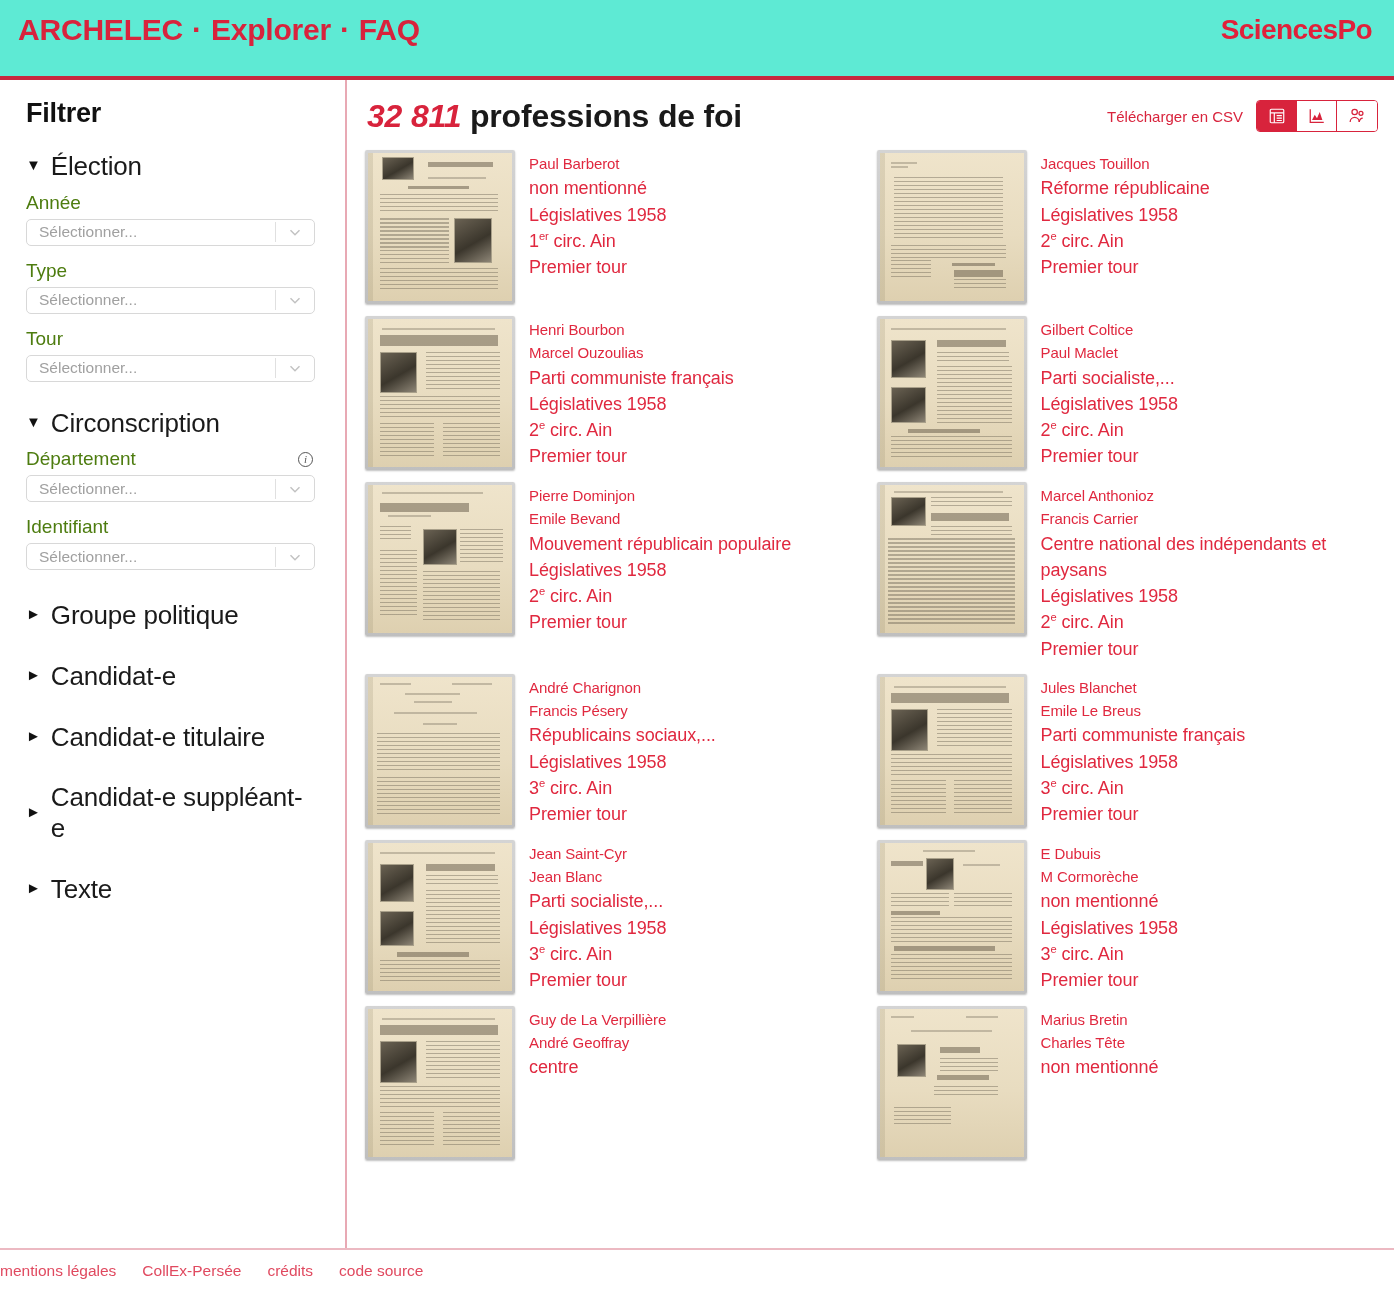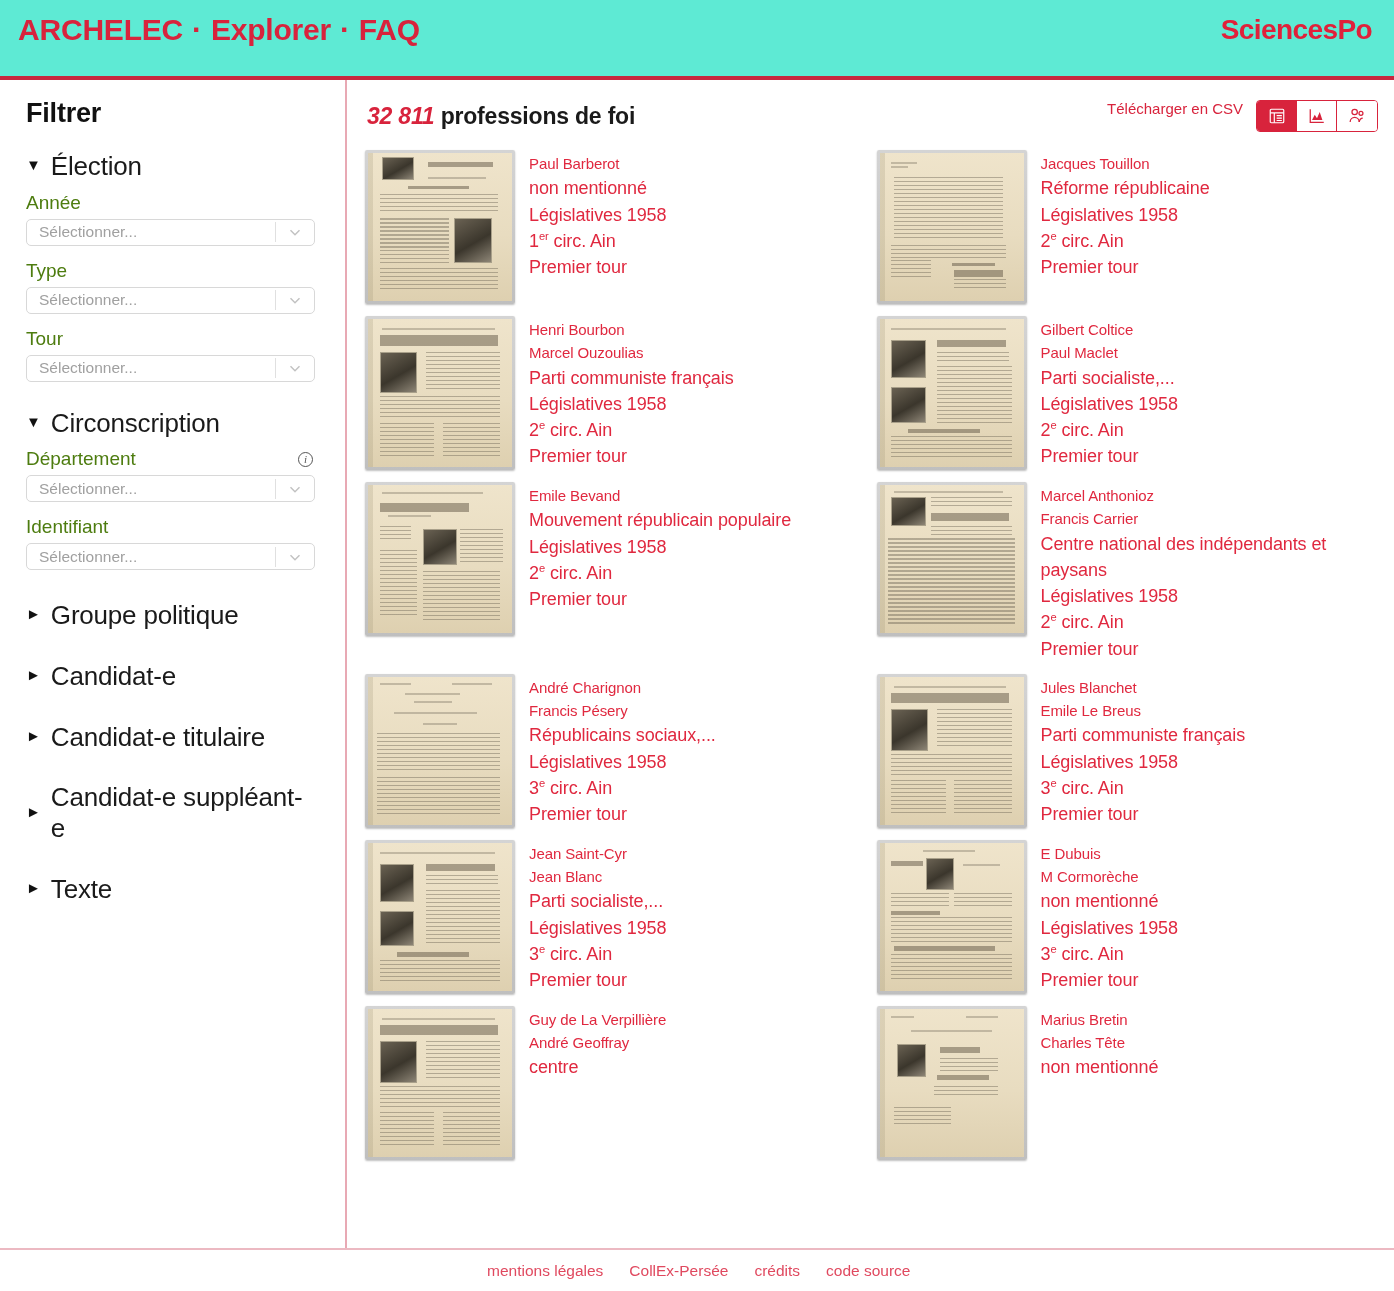--- a/index.html
+++ b/index.html
@@ -163,32 +163,33 @@
   }
   .main-topbar {
     display: flex;
     align-items: center;
     justify-content: space-between;
     padding: 0 2px 0 2px;
     margin-bottom: 14px;
     height: 40px;
   }
   .result-count-line {
-    font-size: 23px;
+    font-size: 32px;
     color: #1a1a1a;
     font-weight: bold;
     letter-spacing: -0.2px;
   }
   .result-count-num {
     color: #d8233c;
     font-style: italic;
     font-weight: bold;
   }
   .topbar-right {
     display: flex;
+    align-items: center;
     gap: 13px;
   }
   .csv-label {
     font-size: 15px;
     color: #d8233c;
     cursor: pointer;
   }
   .view-toggle {
     display: flex;
     border: 1px solid #d8233c;
@@ -294,21 +295,20 @@
 
   
   .app-footer {
     position: absolute;
     left: 0; right: 0; bottom: 0;
     height: 43px;
     border-top: 2px solid #ecb9c2;
     display: flex;
     align-items: center;
     gap: 26px;
-    padding-left: 487px;
     background: #fff;
   }
   .app-footer a {
     color: #e0495f;
     font-size: 15.5px;
     text-decoration: none;
   }
 </style>
 </head>
 <body>
@@ -593,20 +593,21 @@
               <span class="hl" style="top:12%;left:8%;width:62%;height:6.5%"></span>
               <span class="ln" style="top:20%;left:14%;width:30%"></span>
               <span class="blk" style="top:28%;left:8%;width:22%;height:10%"></span>
               <span class="photo" style="top:30%;left:38%;width:24%;height:24%"></span>
               <span class="blk" style="top:30%;left:64%;width:30%;height:24%"></span>
               <span class="blk" style="top:44%;left:8%;width:26%;height:46%"></span>
               <span class="blk" style="top:58%;left:38%;width:54%;height:34%"></span>
             </span>
           </a>
           <a href="#" class="card-meta card-link">
+            <div class="card-line name">Pierre Dominjon</div>
             <div class="card-line name">Emile Bevand</div>
             <div class="card-line small">Mouvement républicain populaire</div>
             <div class="card-line small">Législatives 1958</div>
             <div class="card-line small"><span>2</span><sup>e</sup><span> circ. Ain</span></div>
             <div class="card-line small">Premier tour</div>
           </a>
         </div>
         <div class="card">
           <a href="#" class="thumb-wrap">
             <span class="thumb">

